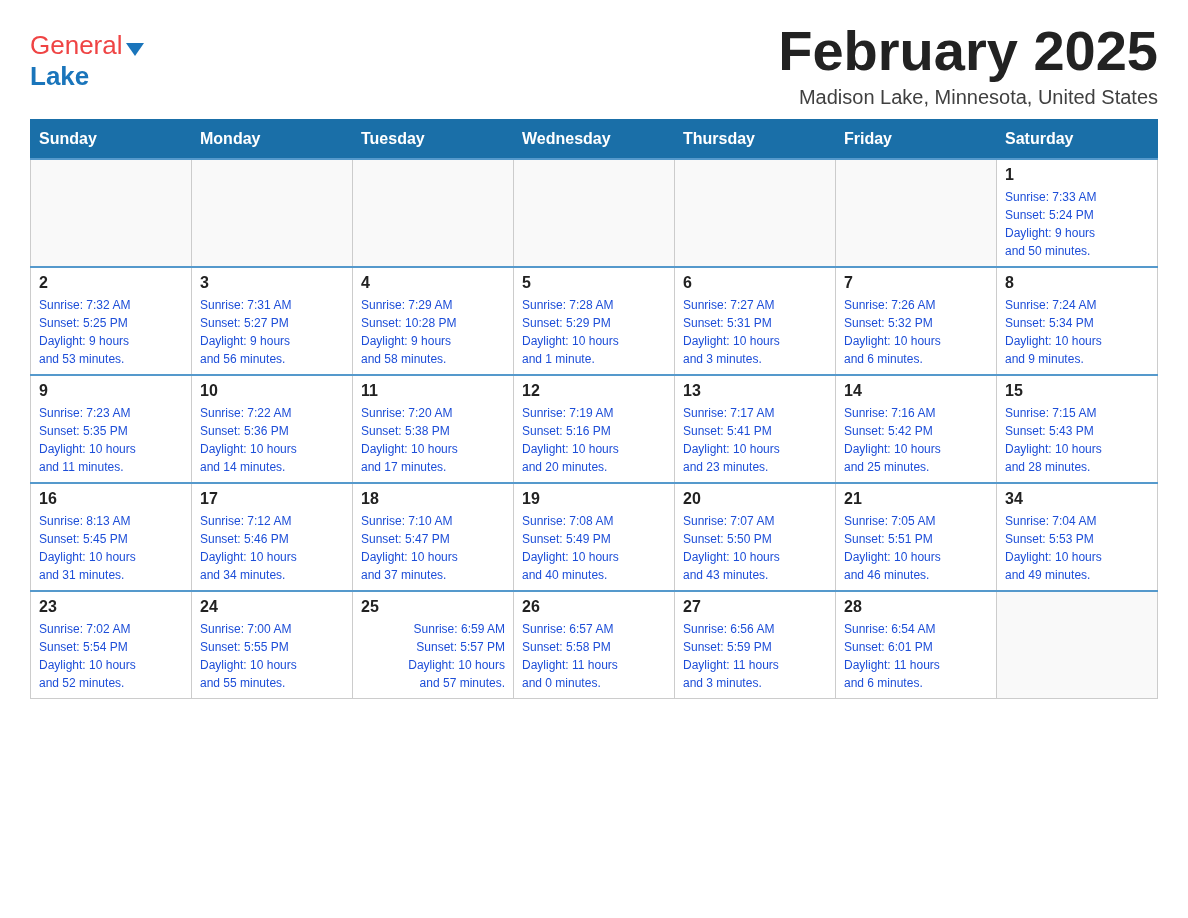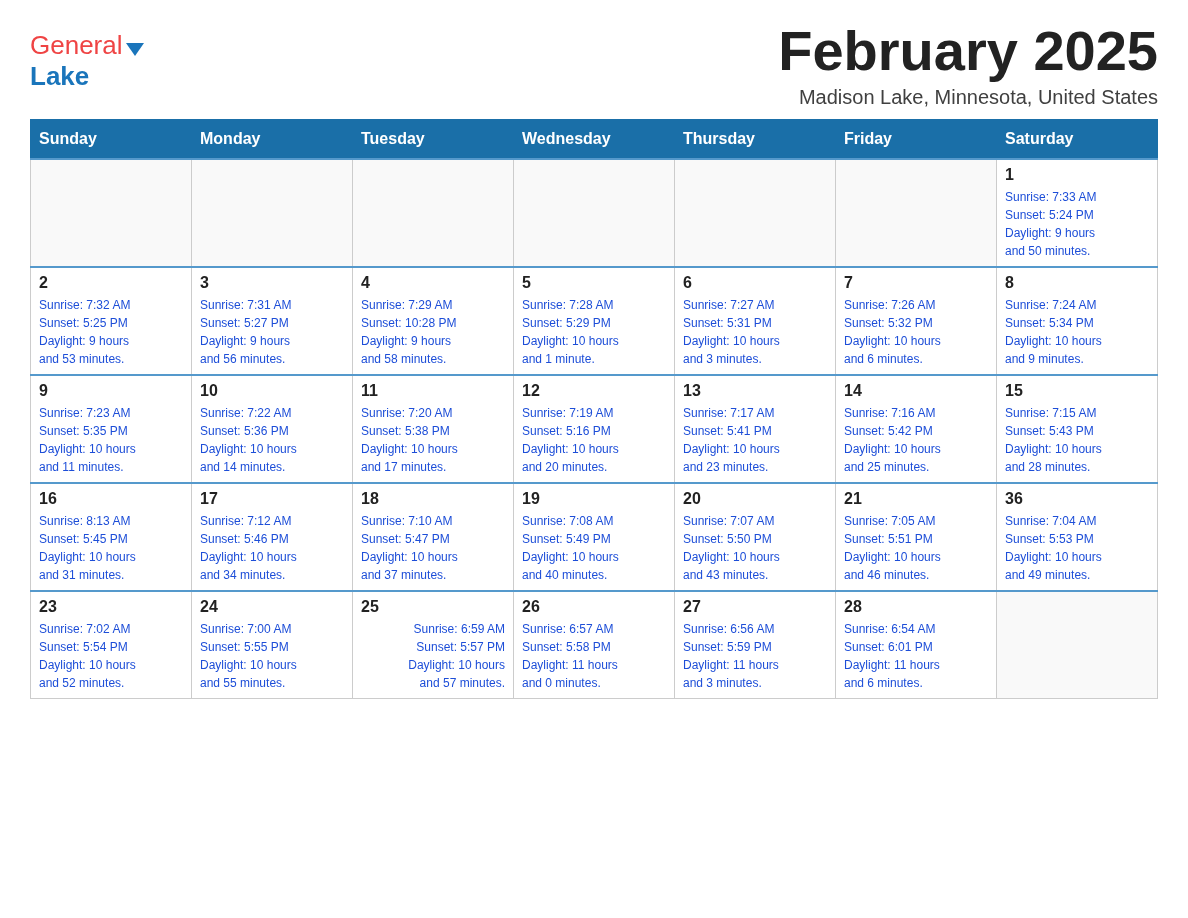--- a/index.html
+++ b/index.html
@@ -289,21 +289,21 @@
 and 43 minutes.</div>
         </td>
         <td>
           <span class="day-number">21</span>
           <div class="day-info" style="white-space: pre-line;">Sunrise: 7:05 AM
 Sunset: 5:51 PM
 Daylight: 10 hours
 and 46 minutes.</div>
         </td>
         <td>
-          <span class="day-number">36</span>
+          <span class="day-number">34</span>
           <div class="day-info" style="white-space: pre-line;">Sunrise: 7:04 AM
 Sunset: 5:53 PM
 Daylight: 10 hours
 and 49 minutes.</div>
         </td>
       </tr>
       <tr>
         <td>
           <span class="day-number">23</span>
           <div class="day-info" style="white-space: pre-line;">Sunrise: 7:02 AM

